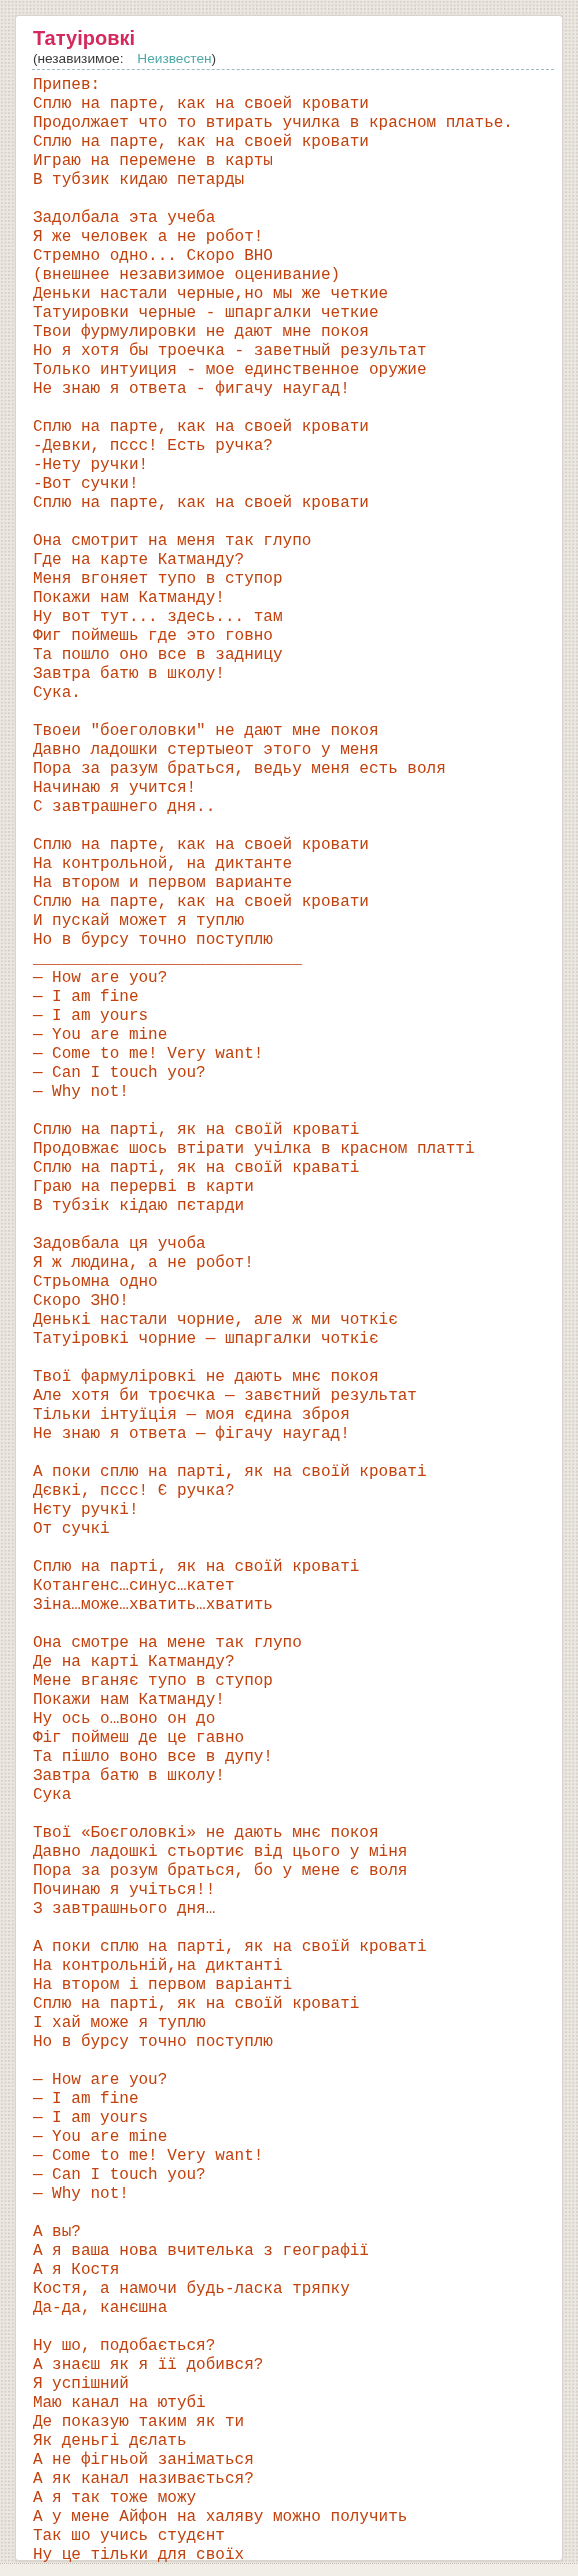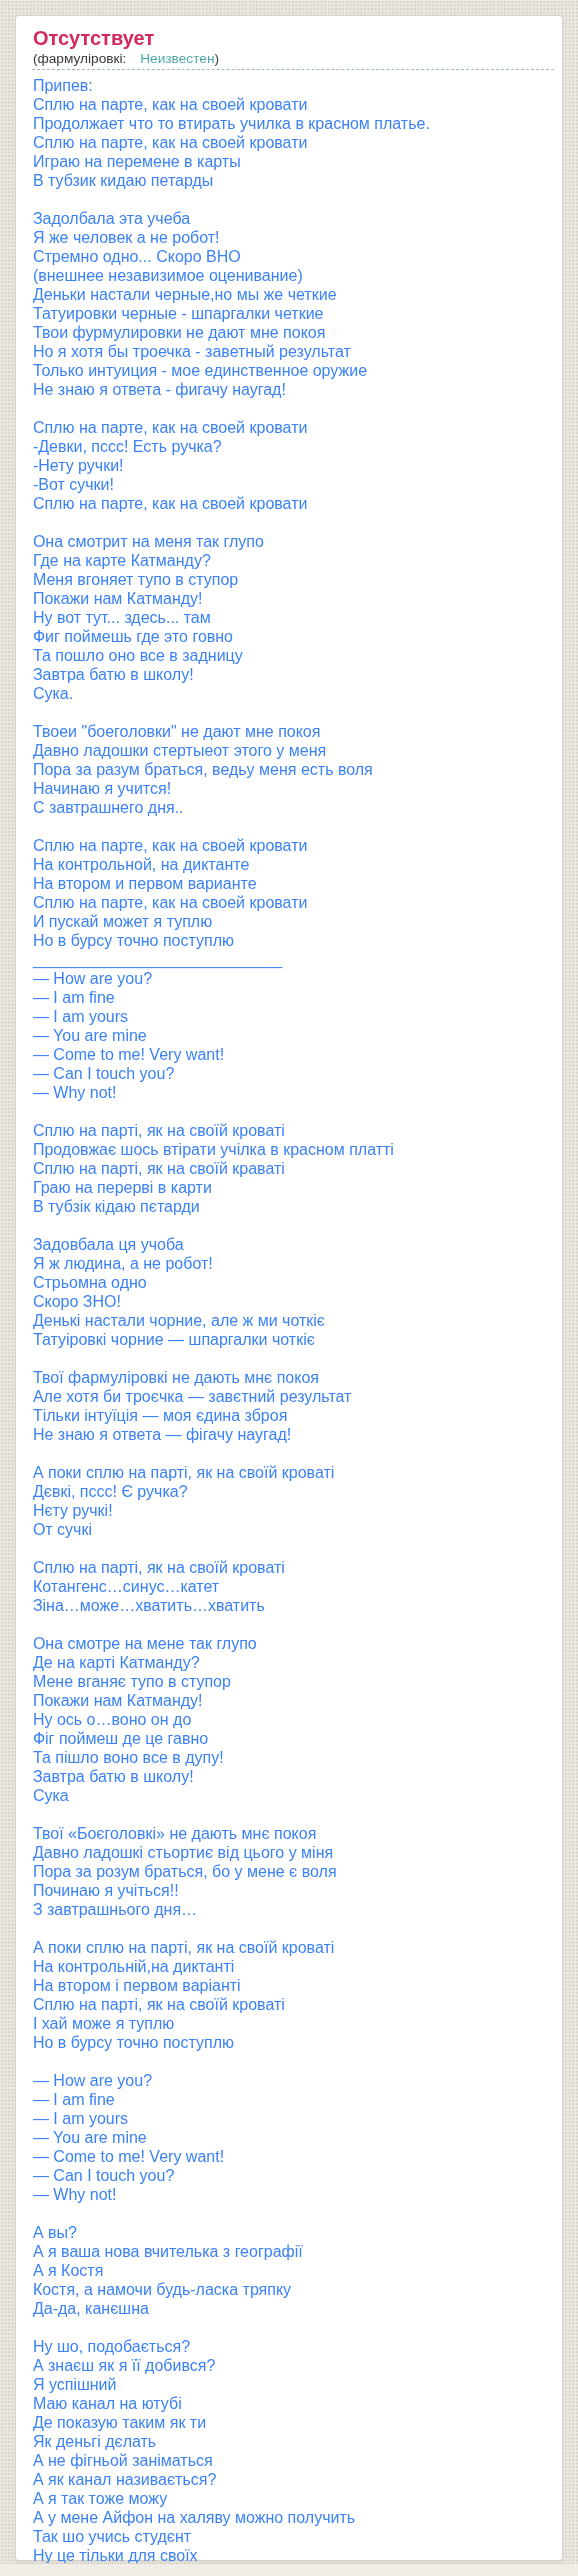--- a/index.html
+++ b/index.html
@@ -50,40 +50,41 @@
   .header-divider {
     border: 0;
     border-bottom: 0.7px dashed #9fb9c4;
     margin: 1.4px -8.7px 0 -1.4px;
     height: 0;
   }
   .lyrics {
     margin-top: 5.8px;
     font-size: 16px;
     line-height: 19px;
-    color: #3b82f6;
+    color: #c2410c;
     white-space: pre-line;
+    font-family: Liberation Mono, monospace;
   }
   .page-footer {
     position: absolute;
     left: 0;
     bottom: 0;
     width: 579px;
     height: 11.6px;
     background: #f1ede7;
     border-top: 0.7px dotted #c3bdb2;
   }
 </style>
 </head>
 <body>
 
 <div class="card">
-  <h1 class="song-title">Отсутствует</h1>
-
-  <div class="artist"><span>(фармуліровкі: </span><a class="artist-link">Неизвестен</a><span>)</span></div>
+  <h1 class="song-title">Татуіровкі</h1>
+
+  <div class="artist"><span>(незавизимое: </span><a class="artist-link">Неизвестен</a><span>)</span></div>
 
   <div class="header-divider"></div>
 
   <div class="lyrics">Припев:
 Сплю на парте, как на своей кровати
 Продолжает что то втирать училка в красном платье.
 Сплю на парте, как на своей кровати
 Играю на перемене в карты
 В тубзик кидаю петарды
 

